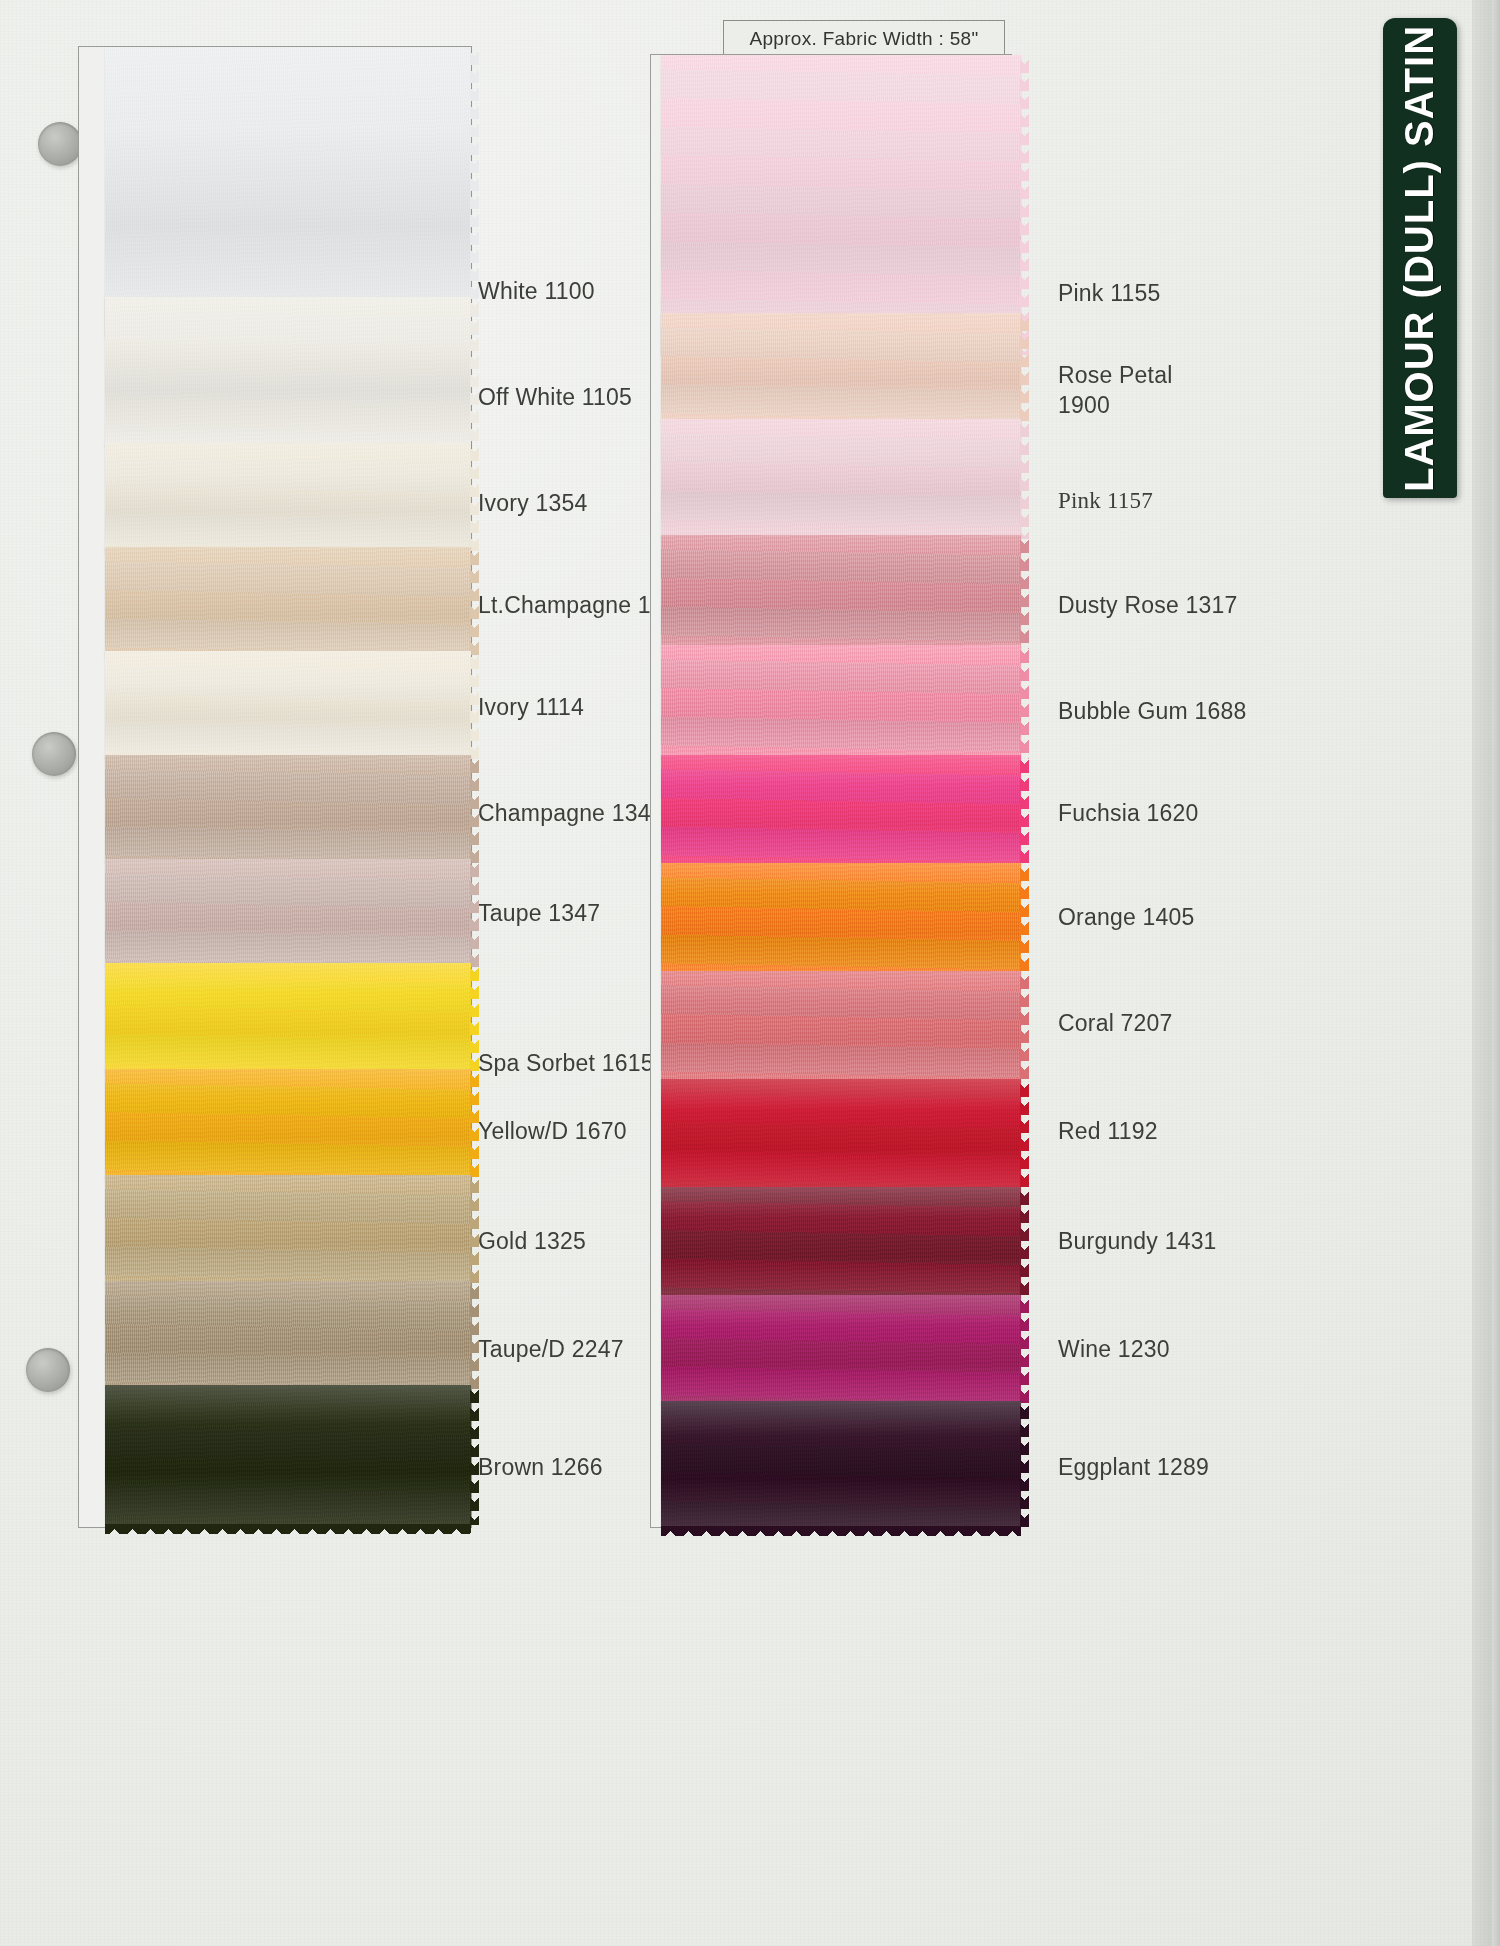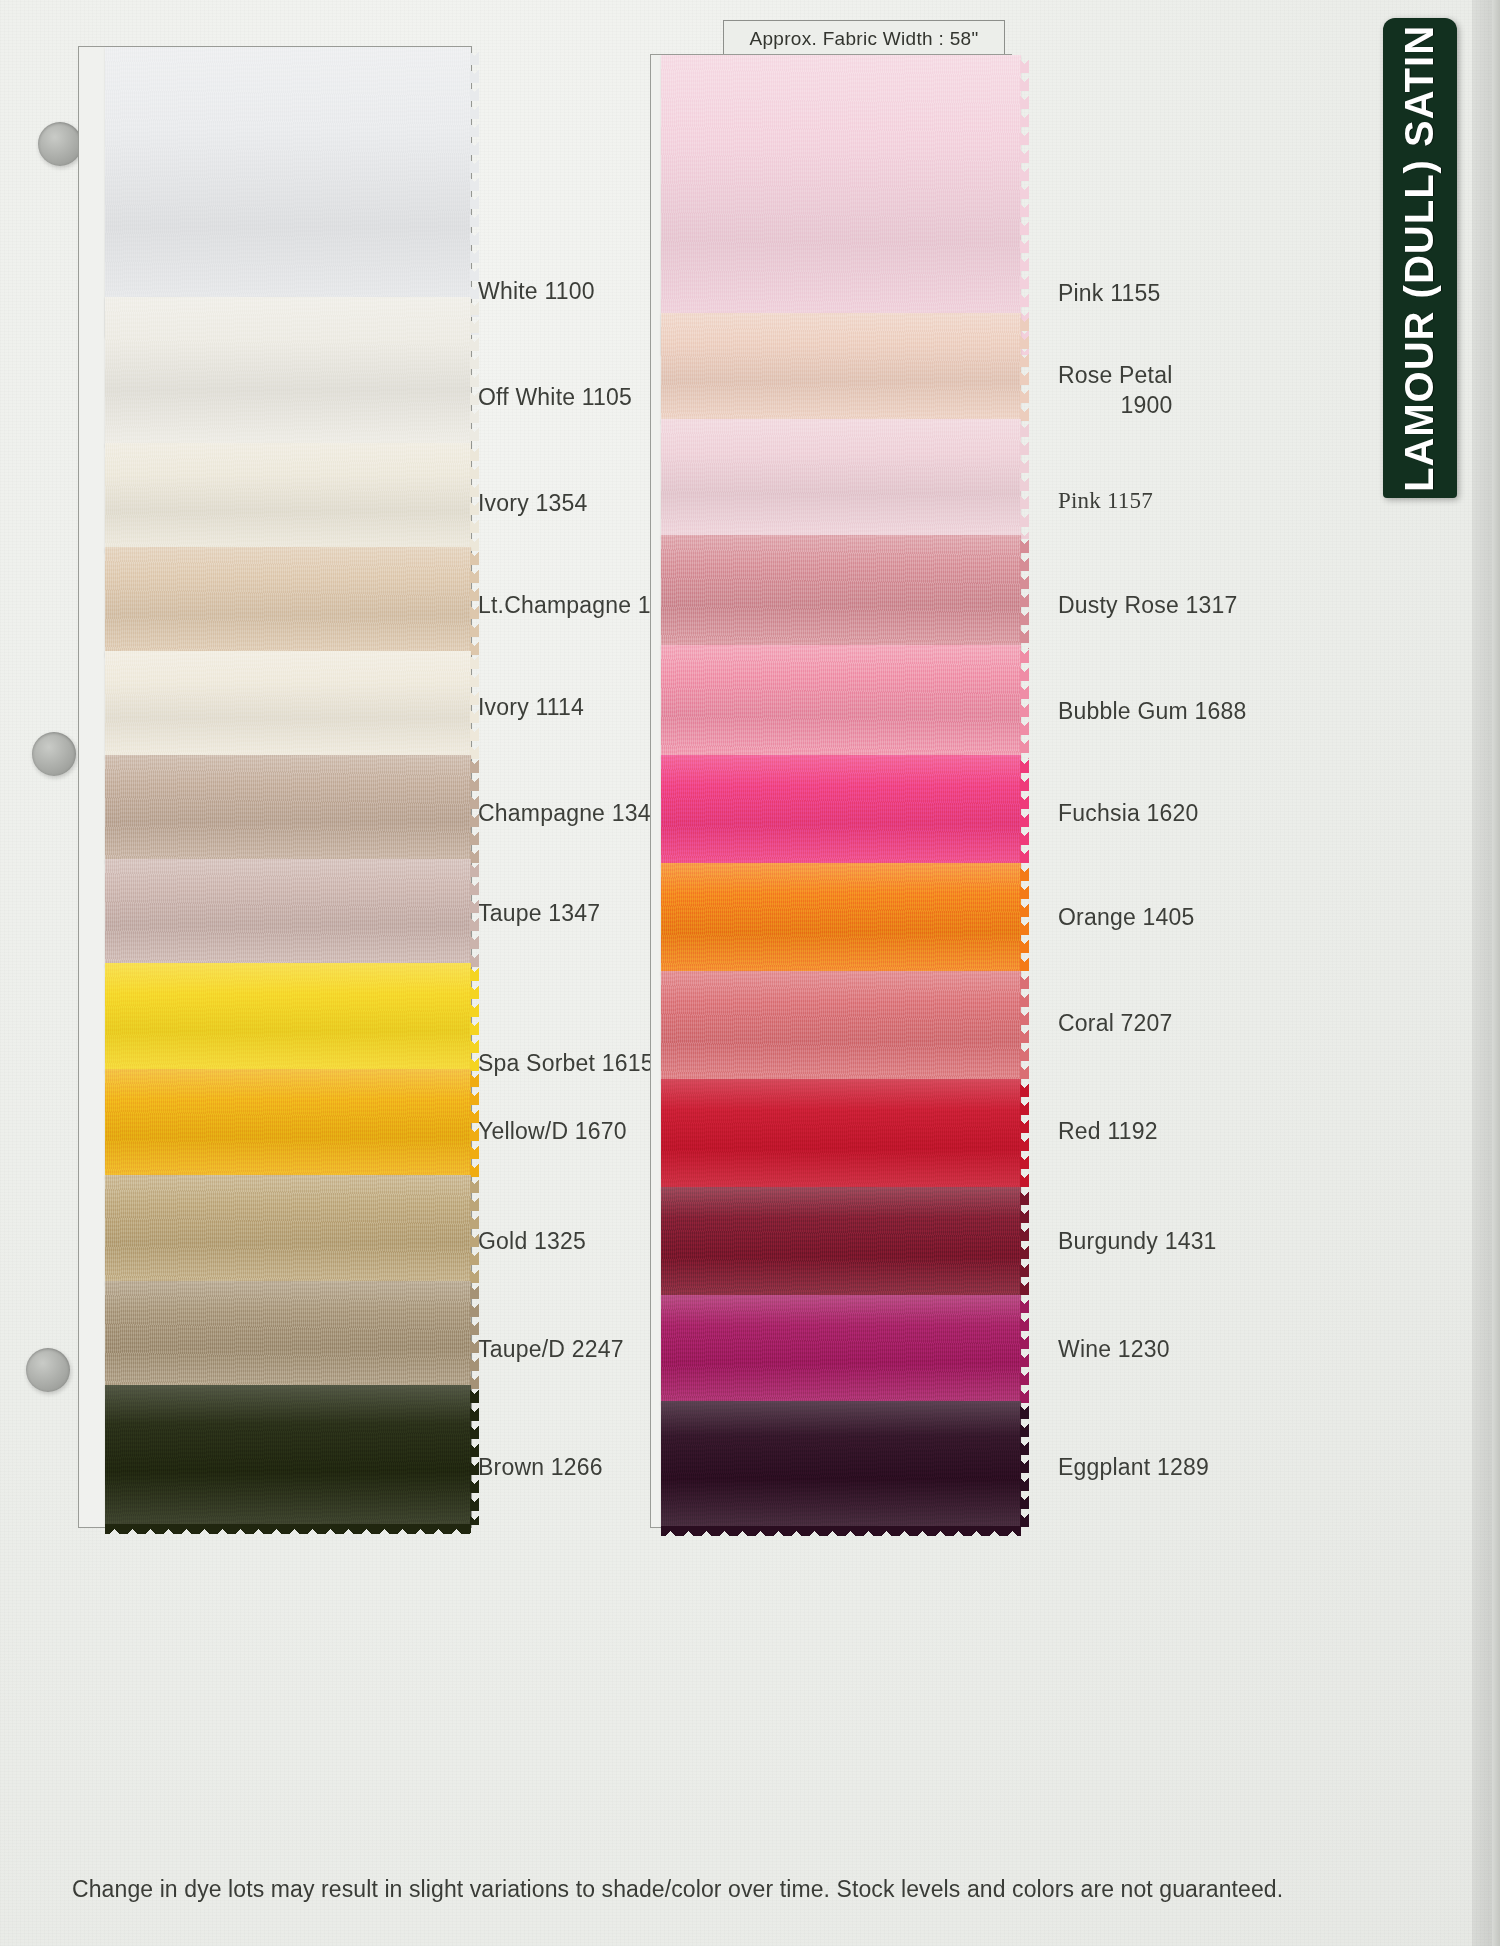--- a/index.html
+++ b/index.html
@@ -127,21 +127,21 @@
     mask-repeat:repeat-y;
   }
 
   
   .label{
     position:absolute;
     font-size:23px;color:#3c3e39;line-height:30px;
     letter-spacing:.2px;white-space:pre-line;
   }
   #labels-left .label{left:478px;}
-  #labels-right .label{left:1058px;text-align:right;}
+  #labels-right .label{left:1058px;}
 
   
   .disclaimer{
     position:absolute;left:72px;top:1876px;width:1370px;
     font-size:23px;color:#3a3c37;letter-spacing:.1px;
   }
 </style>
 </head>
 <body>
 
@@ -386,17 +386,16 @@
       <div class="label" style="top: 696px;">Bubble Gum 1688</div>
       <div class="label" style="top: 798px;">Fuchsia 1620</div>
       <div class="label" style="top: 902px;">Orange 1405</div>
       <div class="label" style="top: 1008px;">Coral 7207</div>
       <div class="label" style="top: 1116px;">Red 1192</div>
       <div class="label" style="top: 1226px;">Burgundy 1431</div>
       <div class="label" style="top: 1334px;">Wine 1230</div>
       <div class="label" style="top: 1452px;">Eggplant 1289</div>
     </div>
 
-  <div class="disclaimer">Change in dye lots may result in slight variations to shade/color over time. Stock levels and colors are not guaranteed.</div>
 
   <div class="page-edge"></div>
   <div class="page-edge2"></div>
 </div>
 
 </body></html>

